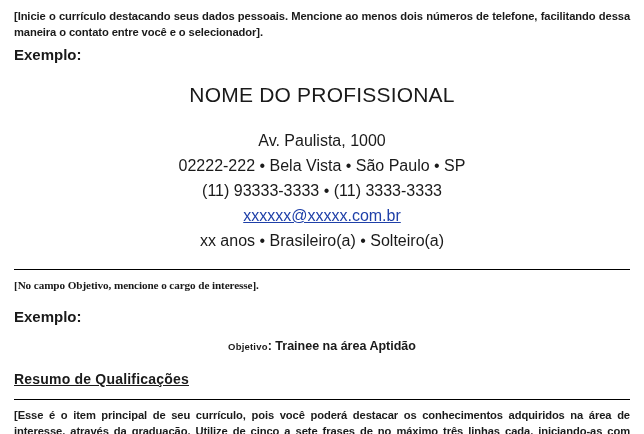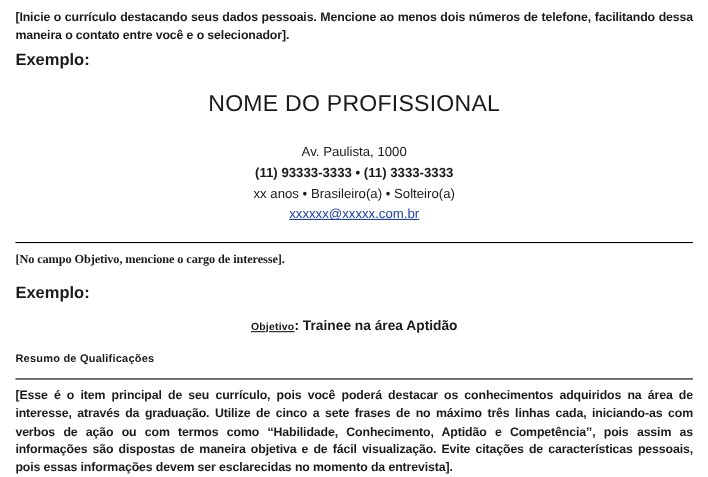--- a/index.html
+++ b/index.html
@@ -43,66 +43,67 @@
   }
   .name-title {
     text-align: center;
     font-size: 21px;
     font-weight: normal;
     margin: 20px 0 0 0;
     letter-spacing: 0.2px;
   }
   .contact {
     text-align: center;
-    font-size: 12px;
+    font-size: 16px;
     line-height: 1.55;
     margin: 22px 0 0 0;
   }
   .contact .bold {
-    font-weight: bold;
+    font-weight: normal;
   }
   .contact .email {
     color: #1e3fa8;
     text-decoration: underline;
   }
   .objective-line {
     text-align: center;
     font-size: 12.5px;
     font-weight: bold;
     margin: 14px 0 0 0;
   }
   .objective-line .smallcaps {
     font-size: 9.5px;
-    text-decoration: underline;
     font-weight: bold;
     letter-spacing: 0.2px;
   }
   .section-head {
-    font-size: 10px;
+    font-size: 14px;
     font-weight: bold;
+    text-decoration: underline;
     letter-spacing: 0.2px;
     margin: 18px 0 12px 0;
   }
   .tight { margin-top: 4px; font-family: Liberation Serif, serif; }
 </style>
 </head>
 <body>
 
 <div class="page">
 
   <p class="instr">[Inicie o currículo destacando seus dados pessoais. Mencione ao menos dois números de telefone, facilitando dessa maneira o contato entre você e o selecionador].</p>
   <p class="exemplo">Exemplo:</p>
 
   <h1 class="name-title">NOME DO PROFISSIONAL</h1>
 
   <div class="contact">
     <div>Av. Paulista, 1000</div>
+    <div>02222-222 • Bela Vista • São Paulo • SP</div>
     <div class="bold">(11) 93333-3333 • (11) 3333-3333</div>
+    <div><span class="email">xxxxxx@xxxxx.com.br</span></div>
     <div>xx anos • Brasileiro(a) • Solteiro(a)</div>
-    <div><span class="email">xxxxxx@xxxxx.com.br</span></div>
   </div>
 
   <hr class="rule" style="margin-top:16px;">
 
   <p class="instr tight">[No campo Objetivo, mencione o cargo de interesse].</p>
 
   <p class="exemplo" style="margin-top:14px;">Exemplo:</p>
 
   <p class="objective-line">
     <span class="smallcaps">Objetivo</span><span>: Trainee na área Aptidão</span>

